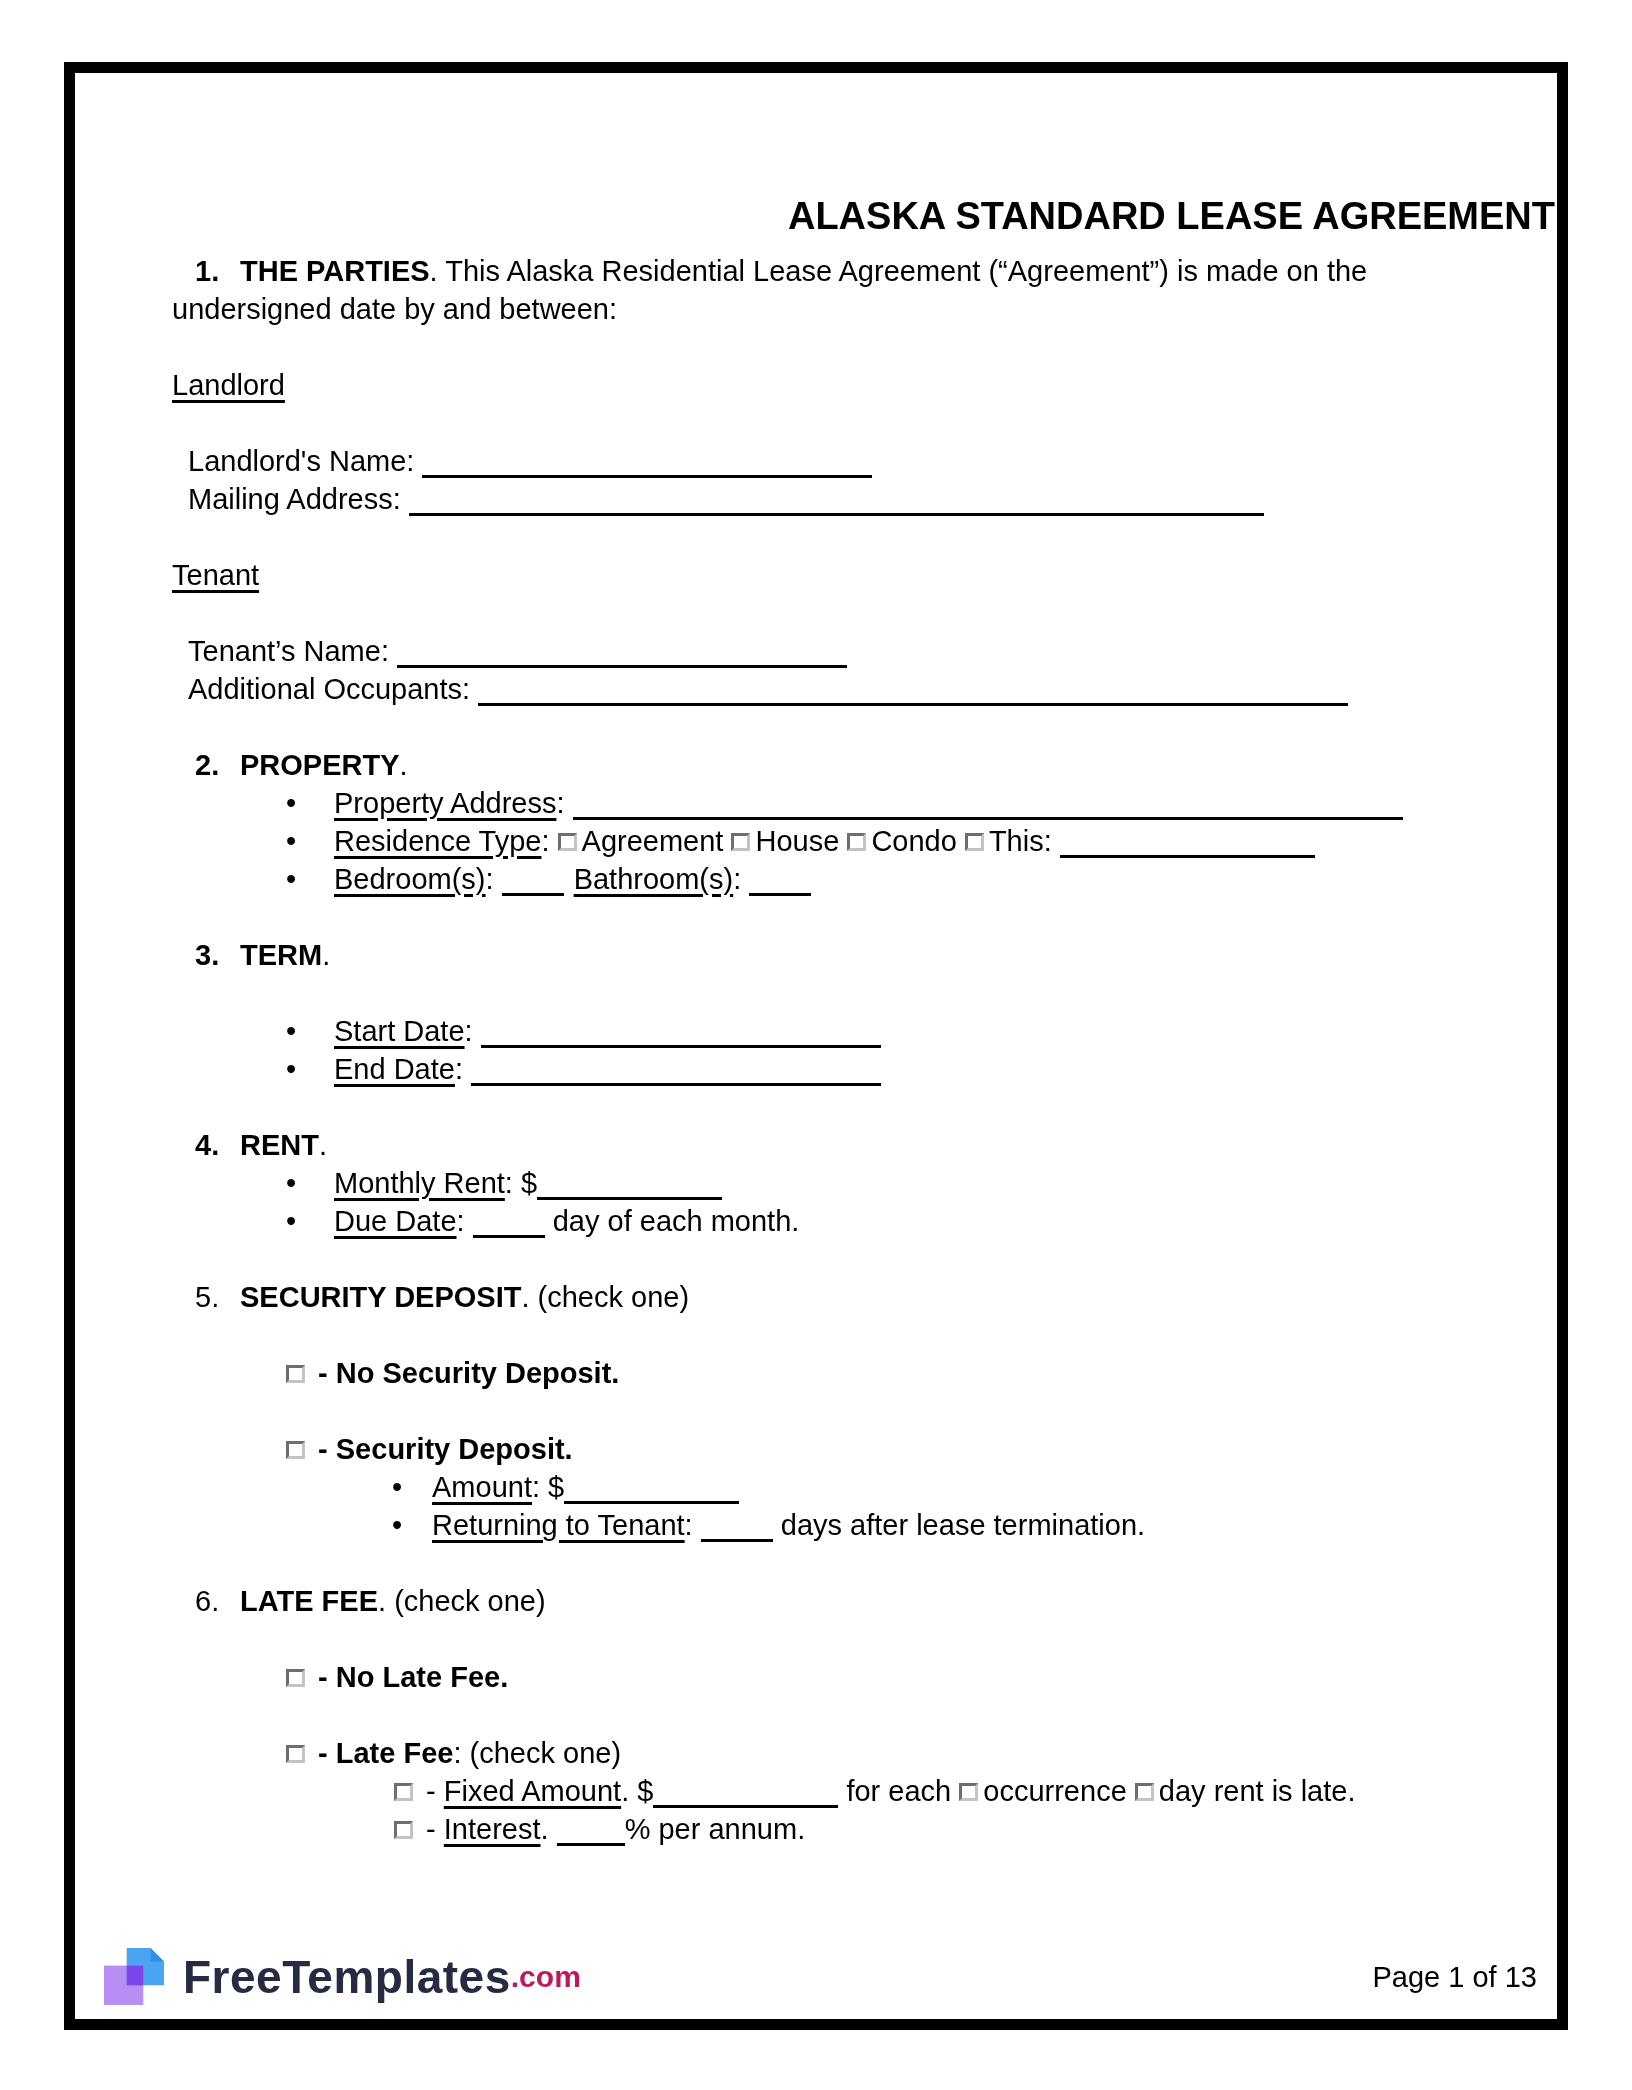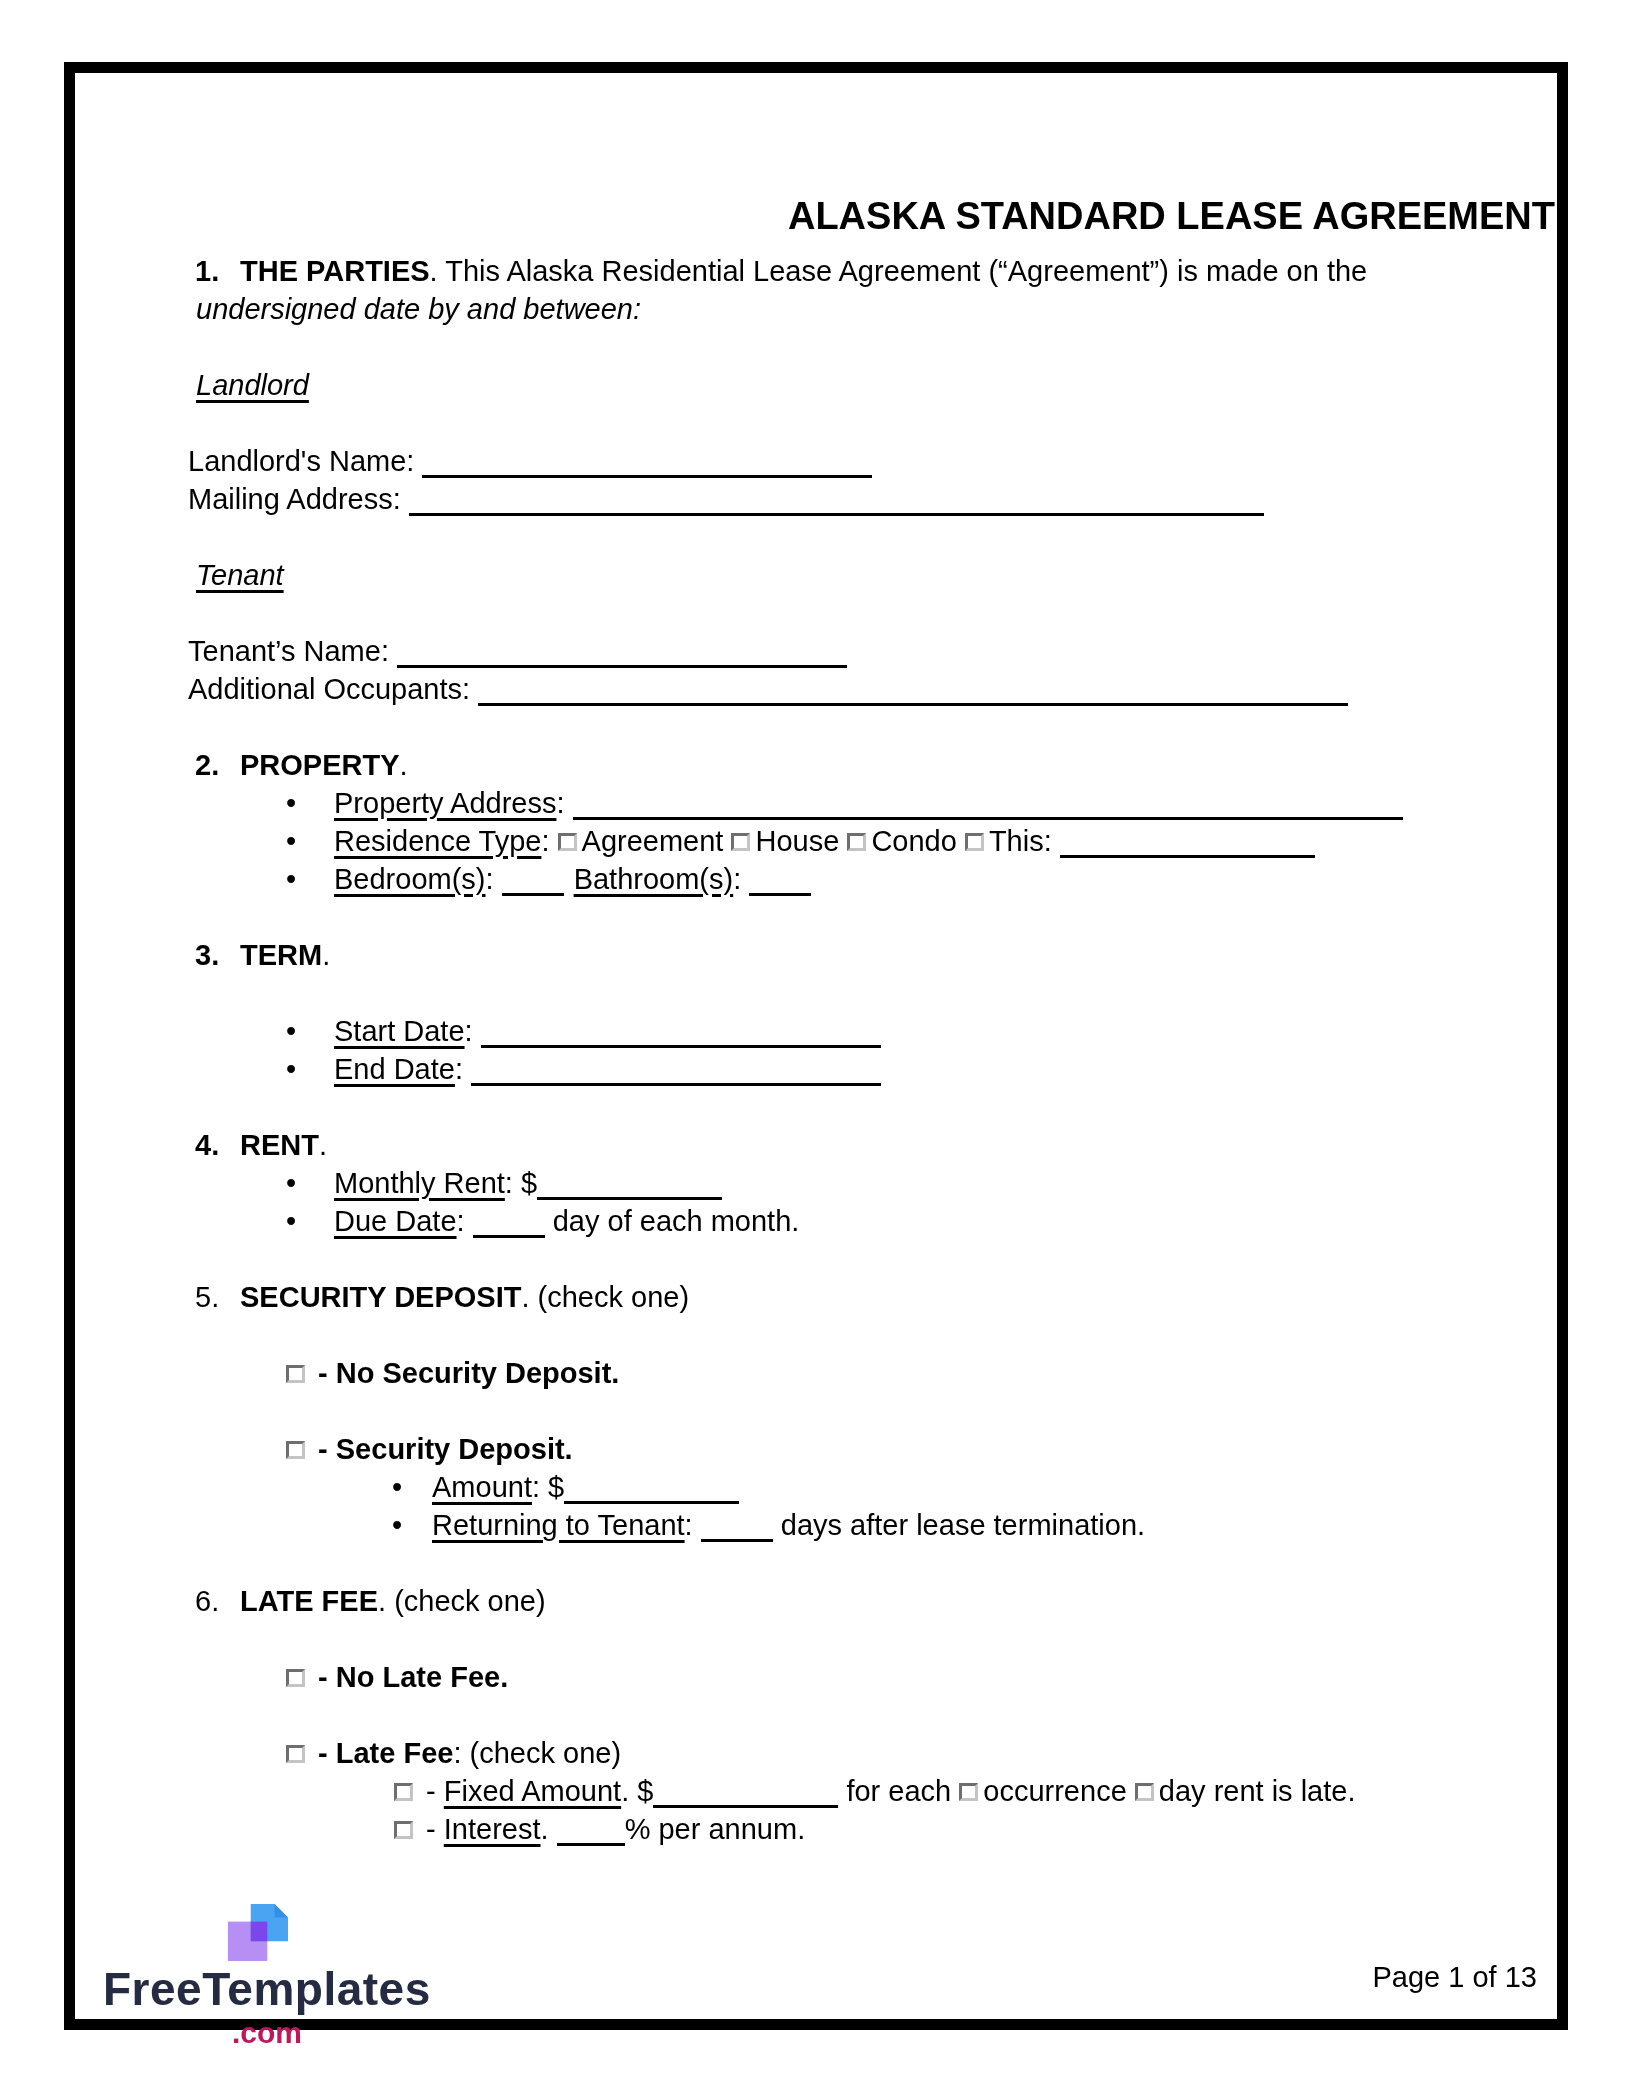--- a/index.html
+++ b/index.html
@@ -5,21 +5,21 @@
 <style>
   html,body{margin:0;padding:0;background:#ffffff;}
   .page{position:relative;width:1632px;height:2090px;background:#ffffff;margin:0 auto;
         font-family:"Liberation Sans","DejaVu Sans",sans-serif;color:#000;overflow:hidden;}
   .frame{position:absolute;left:64px;top:62px;right:64px;bottom:60px;border:11px solid #000;}
   .content{position:absolute;left:76px;top:74px;right:77px;font-size:29px;line-height:38px;}
   .title{margin:118px 0 12px 0;text-align:right;font-size:38px;line-height:48px;font-weight:700;}
   .l{min-height:38px;line-height:38px;white-space:nowrap;}
   .sec{padding-left:119px;}
   .num{display:inline-block;width:45px;}
-  .hdr{padding-left:120px;font-style:italic;}
+  .hdr{padding-left:96px;}
   .lbl{padding-left:112px;}
   .bu1{padding-left:210px;}
   .bu1 .dot{display:inline-block;width:48px;}
   .bu2{padding-left:316px;}
   .bu2 .dot{display:inline-block;width:40px;}
   .cb1{padding-left:210px;}
   .cb2{padding-left:318px;}
   .b{font-weight:700;}
   .u{text-decoration:underline;text-decoration-thickness:3px;text-underline-offset:5px;}
   .bl{display:inline-block;height:30px;border-bottom:3px solid #000;vertical-align:-7px;}
@@ -28,21 +28,21 @@
   
   .bl-ln{width:450px;} .bl-ma{width:855px;} .bl-tn{width:450px;} .bl-ao{width:870px;}
   .bl-pa{width:830px;} .bl-ot{width:255px;} .bl-bed{width:62px;margin-right:10px;} .bl-bath{width:62px;}
   .bl-sd{width:400px;} .bl-ed{width:410px;}
   .bl-mr{width:185px;} .bl-dd{width:72px;}
   .bl-amt{width:175px;} .bl-ret{width:72px;}
   .bl-fa{width:185px;} .bl-int{width:68px;}
   
   .footer{position:absolute;left:103px;right:95px;top:1944px;height:66px;
           display:flex;align-items:center;justify-content:space-between;}
-  .brand{display:flex;align-items:center;flex-direction:column;}
+  .brand{display:flex;align-items:center;}
   .brand-icon{width:64px;height:58px;margin-right:16px;}
   .brand-name{font-size:46px;font-weight:700;color:#252b42;letter-spacing:0.5px;}
   .brand-suffix{font-size:30px;font-weight:700;color:#be185d;}
   .page-num{font-size:29px;color:#000;}
 </style>
 </head>
 <body>
 
 <div class="page">
   <div class="frame"></div>

